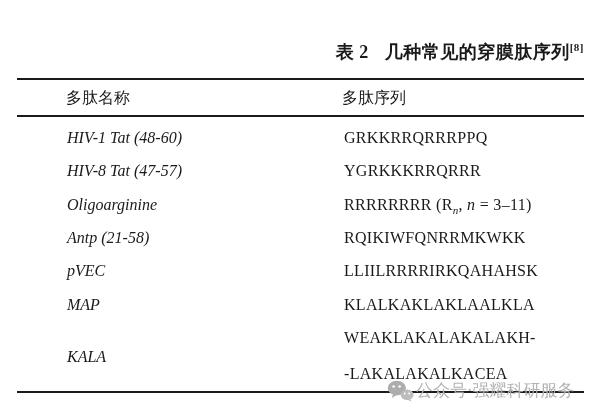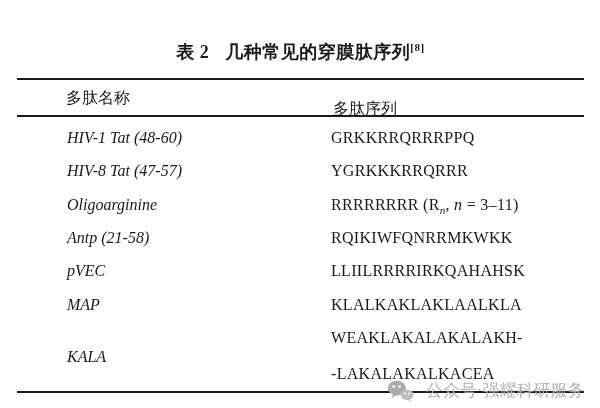--- a/index.html
+++ b/index.html
@@ -6,44 +6,44 @@
   .page{
     position:relative;
     width:600px;height:408px;
     background:#fff;
     color:#1a1a1a;
     font-family:"Liberation Serif","DejaVu Serif",serif;
     overflow:hidden;
   }
   .title{
     position:absolute;top:40px;left:17px;width:567px;
-    text-align:center;font-weight:bold;font-size:18px;
+    text-align:right;font-weight:bold;font-size:18px;
     letter-spacing:0.5px;white-space:nowrap;
   }
   .title .tnum{margin-right:16px;}
   .title sup{font-size:11px;vertical-align:super;font-weight:bold;}
   .rule{position:absolute;left:17px;width:567px;background:#1a1a1a;}
   .rule.top{top:78px;height:2px;}
   .rule.mid{top:115px;height:2px;}
   .rule.bottom{top:391px;height:2px;}
   .hdr{position:absolute;top:88px;left:0;width:600px;font-size:16px;}
   .hdr .h-name{position:absolute;left:66px;white-space:nowrap;}
-  .hdr .h-seq{position:absolute;left:333px;white-space:nowrap;margin-top:11px;}
+  .hdr .h-seq{position:absolute;left:342px;white-space:nowrap;}
   .row{position:absolute;left:0;width:600px;font-size:16px;line-height:19px;}
   .row .name{position:absolute;left:67px;white-space:nowrap;font-style:italic;}
-  .row .seq{position:absolute;left:331px;white-space:nowrap;letter-spacing:0.3px;}
+  .row .seq{position:absolute;left:344px;white-space:nowrap;letter-spacing:0.3px;}
   .row .seq sub{font-size:11px;}
   .r1{top:128px;} .r2{top:161px;} .r3{top:195px;}
   .r4{top:228px;} .r5{top:261px;} .r6{top:295px;}
   .r7-label{top:347px;}
   .r7-seq1{top:328px;}
   .r7-seq2{top:364px;}
   .watermark{
     position:absolute;top:379px;left:387px;
-    display:flex;align-items:center;gap:12px;
+    display:flex;align-items:center;gap:2px;
     color:#b2b2b2;font-size:17px;
     font-family:"DejaVu Sans","Liberation Sans",sans-serif;
     white-space:nowrap;z-index:3;
   }
   .watermark .wicon{flex:0 0 auto;display:block;}
 </style>
 </head>
 <body>
 
 <div class="page">

